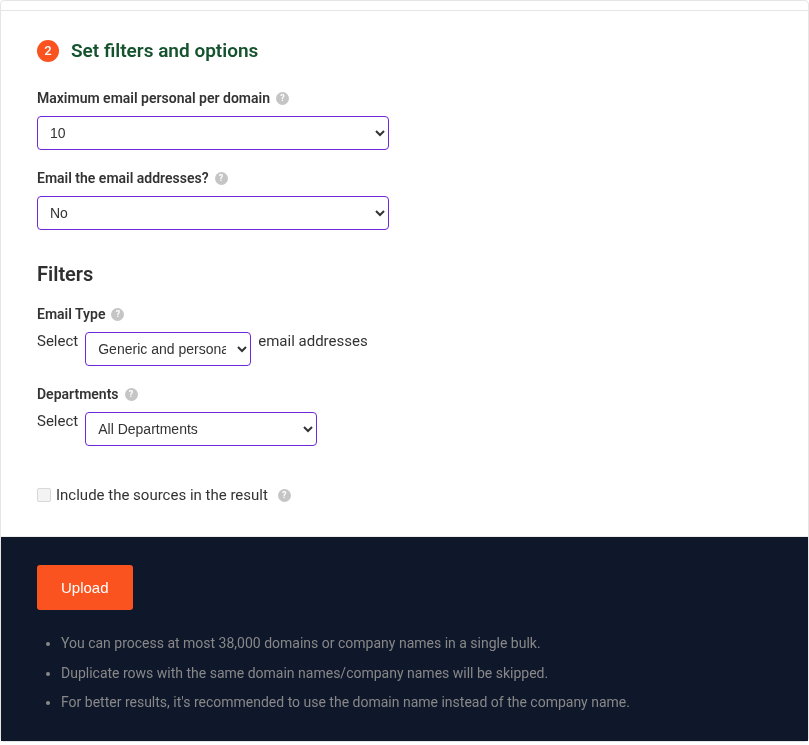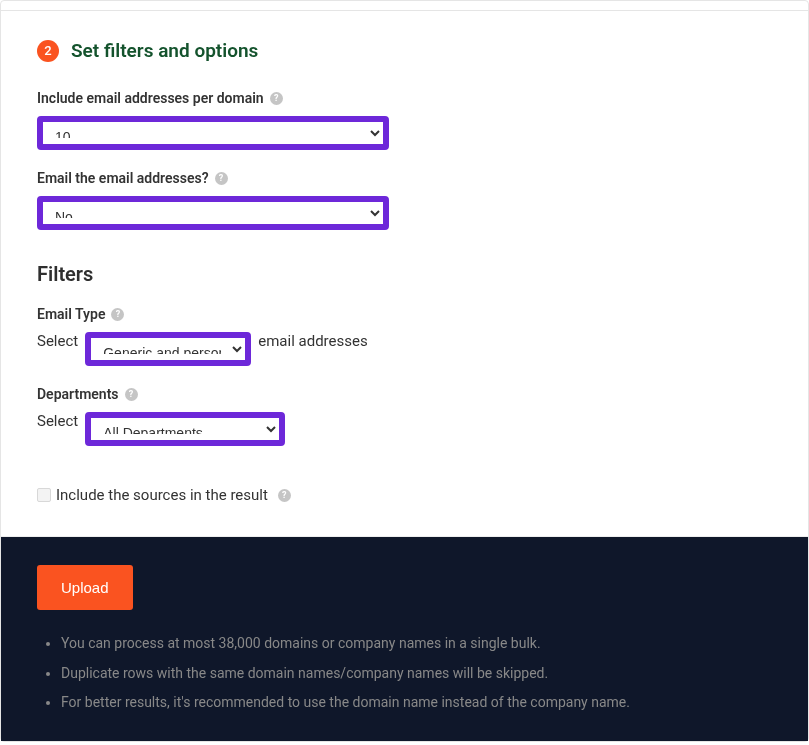--- a/index.html
+++ b/index.html
@@ -68,21 +68,21 @@
       background: #c5c5c5;
       color: #fff;
       display: inline-flex;
       align-items: center;
       justify-content: center;
       font-size: 9px;
       font-weight: 700;
     }
     select {
       padding: 6px 8px;
-      border: 6px solid #6d28d9;
+      border: 1px solid #6d28d9;
       border-radius: 4px;
       background: #fff;
       font-size: 14px;
       color: #333;
       height: 34px;
     }
     select.wide {
       width: 352px;
     }
     .subsection-title {
@@ -162,21 +162,21 @@
   <div class="top-border"></div>
 
   <div class="content">
     <div class="section-header">
       <div class="step-badge">2</div>
       <div class="section-title">Set filters and options</div>
     </div>
 
     <div class="form-group">
       <div class="form-label">
-        <span>Include email addresses per domain</span>
+        <span>Maximum email personal per domain</span>
         <span class="help-icon">?</span>
       </div>
       <select class="wide">
         <option>10</option>
       </select>
     </div>
 
     <div class="form-group">
       <div class="form-label">
         <span>Email the email addresses?</span>
@@ -203,21 +203,21 @@
       </div>
     </div>
 
     <div class="form-group">
       <div class="form-label">
         <span>Departments</span>
         <span class="help-icon">?</span>
       </div>
       <div class="inline-row">
         <span class="prefix">Select</span>
-        <select style="width:200px">
+        <select style="width:232px">
           <option>All Departments</option>
         </select>
       </div>
     </div>
 
     <div class="checkbox-row">
       <input type="checkbox" class="checkbox" style="">
       <span class="checkbox-label">
         <span>Include the sources in the result</span>
         <span class="help-icon">?</span>

